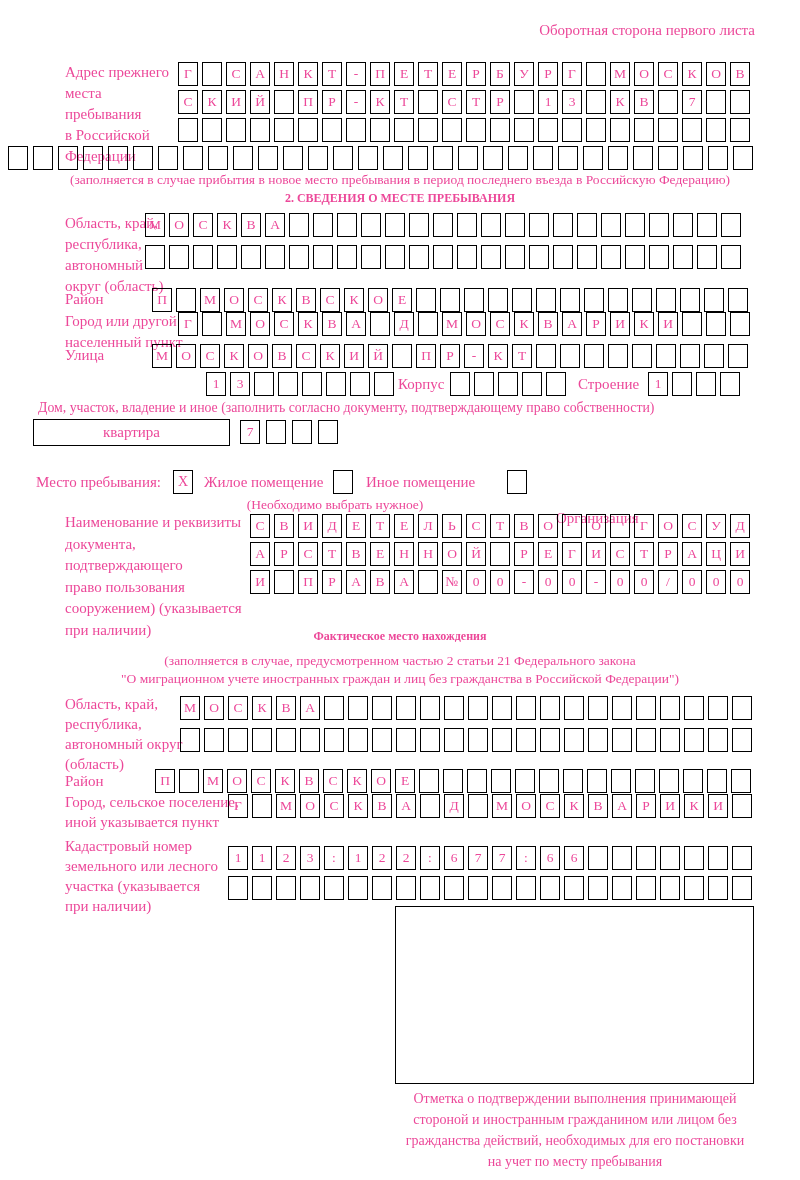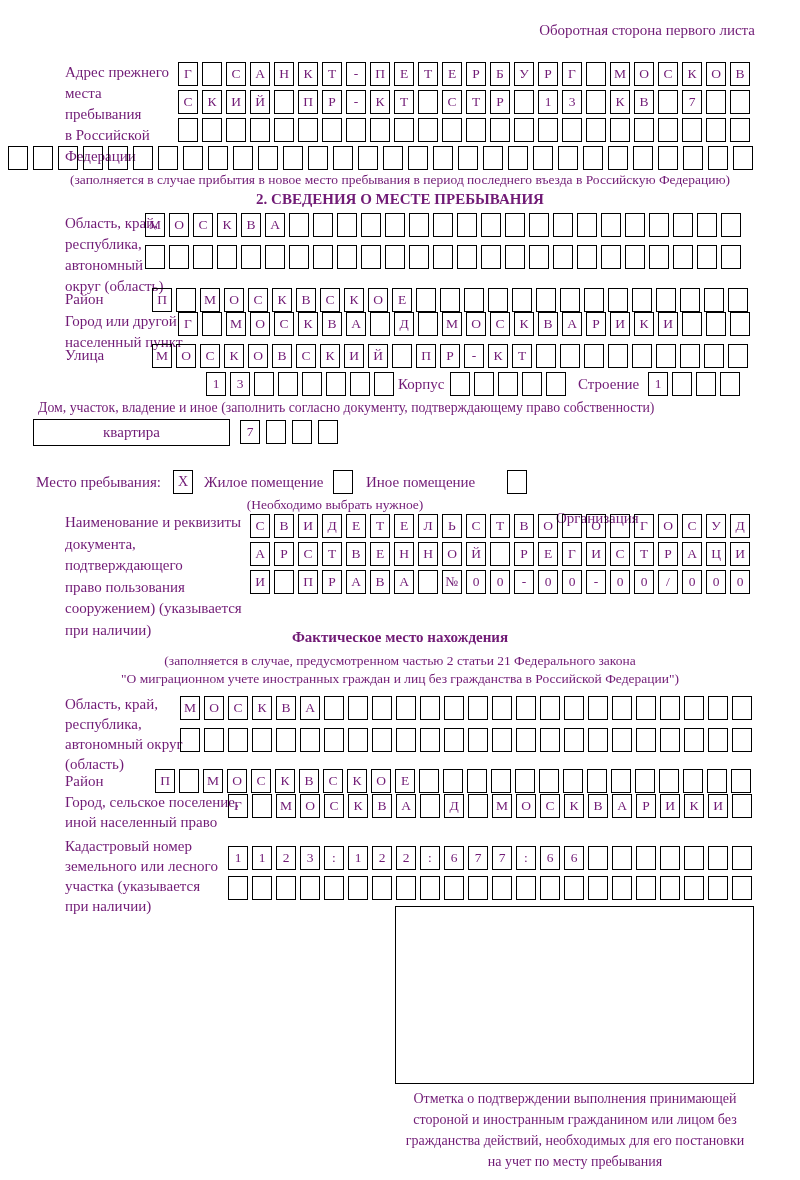--- a/index.html
+++ b/index.html
@@ -1,28 +1,28 @@
 <!DOCTYPE html>
 <html><head>
 <meta charset="utf-8">
 <style>
   html,body{margin:0;padding:0;background:#fff;}
   #page{position:relative;width:800px;height:1180px;background:#ffffff;
-        font-family:"Liberation Serif","DejaVu Serif",serif;color:#701a75;overflow:hidden;}
+        font-family:"Liberation Serif","DejaVu Serif",serif;color:#ec4899;overflow:hidden;}
   .cellrow{position:absolute;display:flex;}
   .cell{box-sizing:border-box;flex:0 0 auto;width:20px;height:24px;border:1.5px solid #000;
         margin-right:4px;display:flex;align-items:center;justify-content:center;
         font-size:13.5px;line-height:22px;}
   .stretch .cell{margin-right:5px;}
   .gap6 .cell{margin-right:6px;}
   .lbl{position:absolute;font-size:15px;line-height:21px;}
   .lh20{line-height:20px;}
   .lh215{line-height:21.5px;}
   .cap{position:absolute;font-size:13.8px;}
-  .title{position:absolute;left:0;width:800px;text-align:center;font-weight:bold;font-size:15px;}
+  .title{position:absolute;left:0;width:800px;text-align:center;font-weight:bold;font-size:12px;}
   .notec{position:absolute;text-align:center;font-size:13.5px;}
   .widebox{position:absolute;box-sizing:border-box;border:1.5px solid #000;display:flex;
            align-items:center;justify-content:center;font-size:15px;}
   .chk{position:absolute;box-sizing:border-box;width:20px;height:24px;border:1.5px solid #000;
        text-align:center;font-size:14px;line-height:21px;}
   .stampbox{position:absolute;border:1.5px solid #000;background:#fff;}
   .right{text-align:right;}
 </style>
 </head>
 <body>
@@ -509,21 +509,21 @@
       <span class="cell"></span>
       <span class="cell"></span>
       <span class="cell"></span>
       <span class="cell"></span>
       <span class="cell"></span>
       <span class="cell"></span>
     </div>
 
   <div class="lbl lh20" style="left:65px;top:792px;width:175px;">
     <div>Город, сельское поселение,</div>
-    <div>иной населенный право</div>
+    <div>иной указывается пункт</div>
   </div>
   <div class="cellrow" style="left:228px;top:794px;">
       <span class="cell">Г</span>
       <span class="cell"></span>
       <span class="cell">М</span>
       <span class="cell">О</span>
       <span class="cell">С</span>
       <span class="cell">К</span>
       <span class="cell">В</span>
       <span class="cell">А</span>

